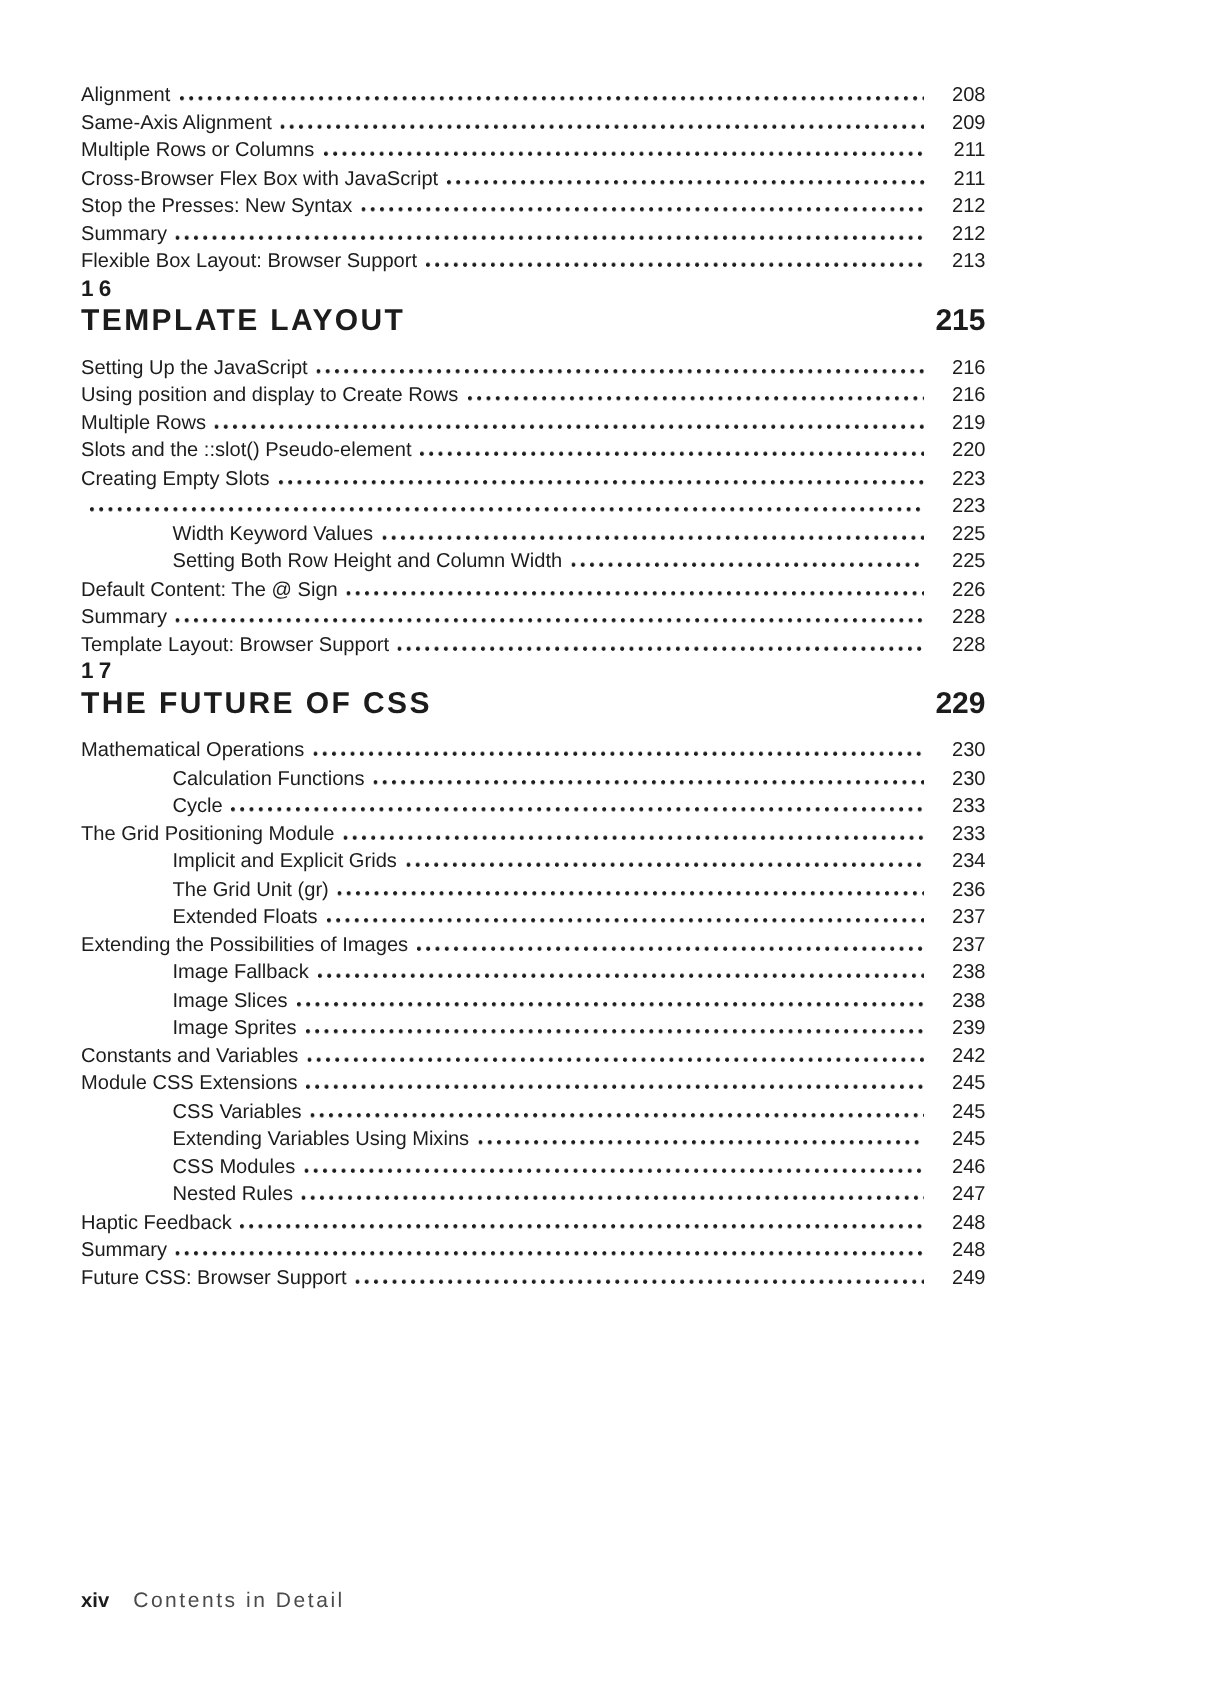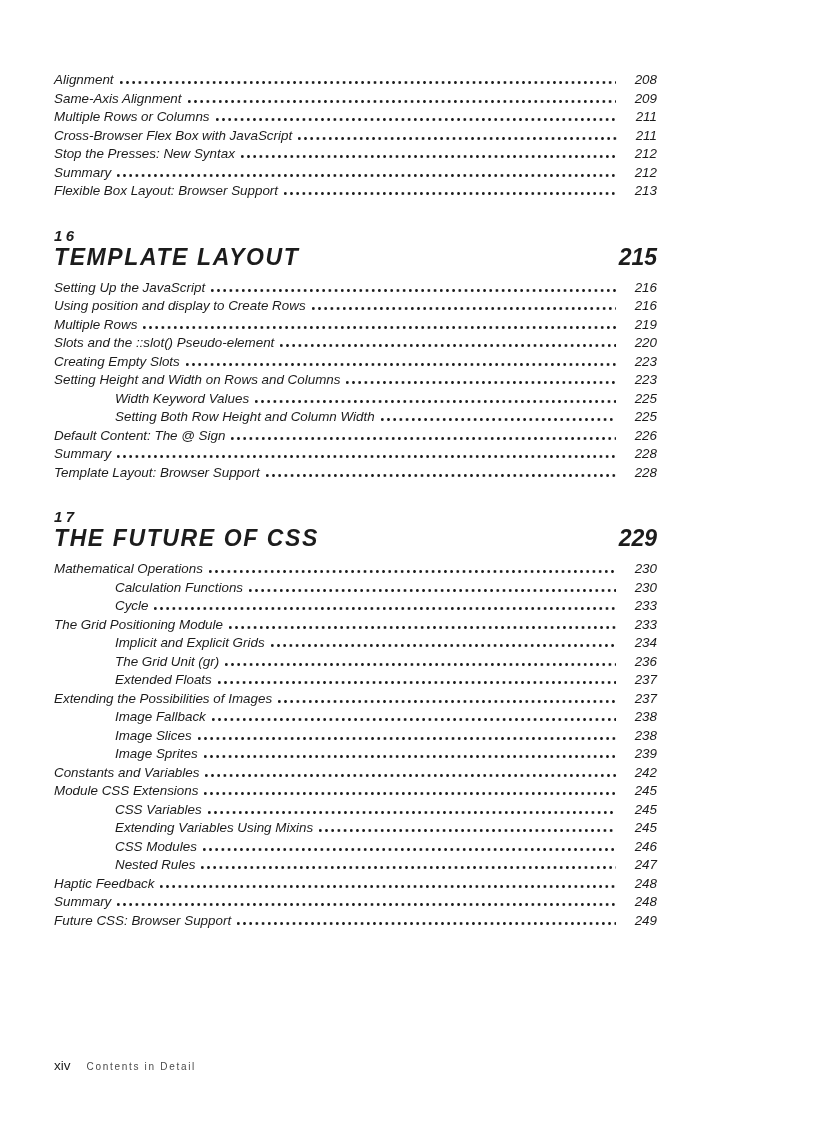--- a/index.html
+++ b/index.html
@@ -8,71 +8,70 @@
     width: 816px;
     height: 1123px;
     position: relative;
     overflow: hidden;
     font-family: "Liberation Sans", sans-serif;
     color: #1c1c1c;
   }
   .toc {
     position: absolute;
     left: 54px;
-    top: 71px;
+    top: 54px;
     width: 603px;
-    font-style: italic;
   }
   .entry {
     display: flex;
     align-items: baseline;
     font-size: 13.4px;
     line-height: 18.5px;
   }
   .entry.indent { padding-left: 61px; text-align: right; }
   .entry-title { white-space: nowrap; }
   .entry-page  { white-space: nowrap; margin-left: 16px; }
   .dots {
     flex: 1;
     min-width: 12px;
     height: 3px;
     margin: 0 3px 0 6px;
     background-image: radial-gradient(circle at 1.3px 1.5px, #1c1c1c 1.15px, transparent 1.6px);
     background-size: 6.2px 3px;
     background-repeat: repeat-x;
     background-position: left bottom;
   }
-  .chapter { margin-top: 26px; margin-bottom: 12px; }
+  .chapter { margin-bottom: 12px; }
   .chapter-number {
     font-weight: bold;
     font-size: 15px;
     letter-spacing: 3.5px;
     line-height: 18px;
   }
   .chapter-title-row {
     display: flex;
     justify-content: space-between;
     align-items: baseline;
     font-weight: bold;
-    font-size: 23px;
+    font-size: 20px;
     line-height: 20px;
     letter-spacing: 1.6px;
     margin-top: 2px;
   }
   .chapter-page { letter-spacing: normal; }
   .footer {
     position: absolute;
     left: 54px;
     top: 1058px;
     display: flex;
     align-items: baseline;
   }
-  .folio { font-weight: normal; font-size: 13.5px; }
+  .folio { font-weight: bold; font-size: 13.5px; }
   .footer-title {
-    font-size: 10px;
+    font-size: 14px;
     letter-spacing: 1.7px;
     color: #4a4a4a;
     margin-left: 16px;
   }
 </style>
 </head>
 <body>
 
 <main class="toc" id="toc">
   <div class="entry">
@@ -149,21 +148,20 @@
     <span class="entry-page">220</span>
   </div>
 
   <div class="entry">
     <span class="entry-title">Creating Empty Slots</span>
     <span class="dots"></span>
     <span class="entry-page">223</span>
   </div>
 
   <div class="entry">
-    <span class="entry-title">Setting Height and Width on Rows and Columns</span>
     <span class="dots"></span>
     <span class="entry-page">223</span>
   </div>
 
   <div class="entry indent">
     <span class="entry-title">Width Keyword Values</span>
     <span class="dots"></span>
     <span class="entry-page">225</span>
   </div>
 

